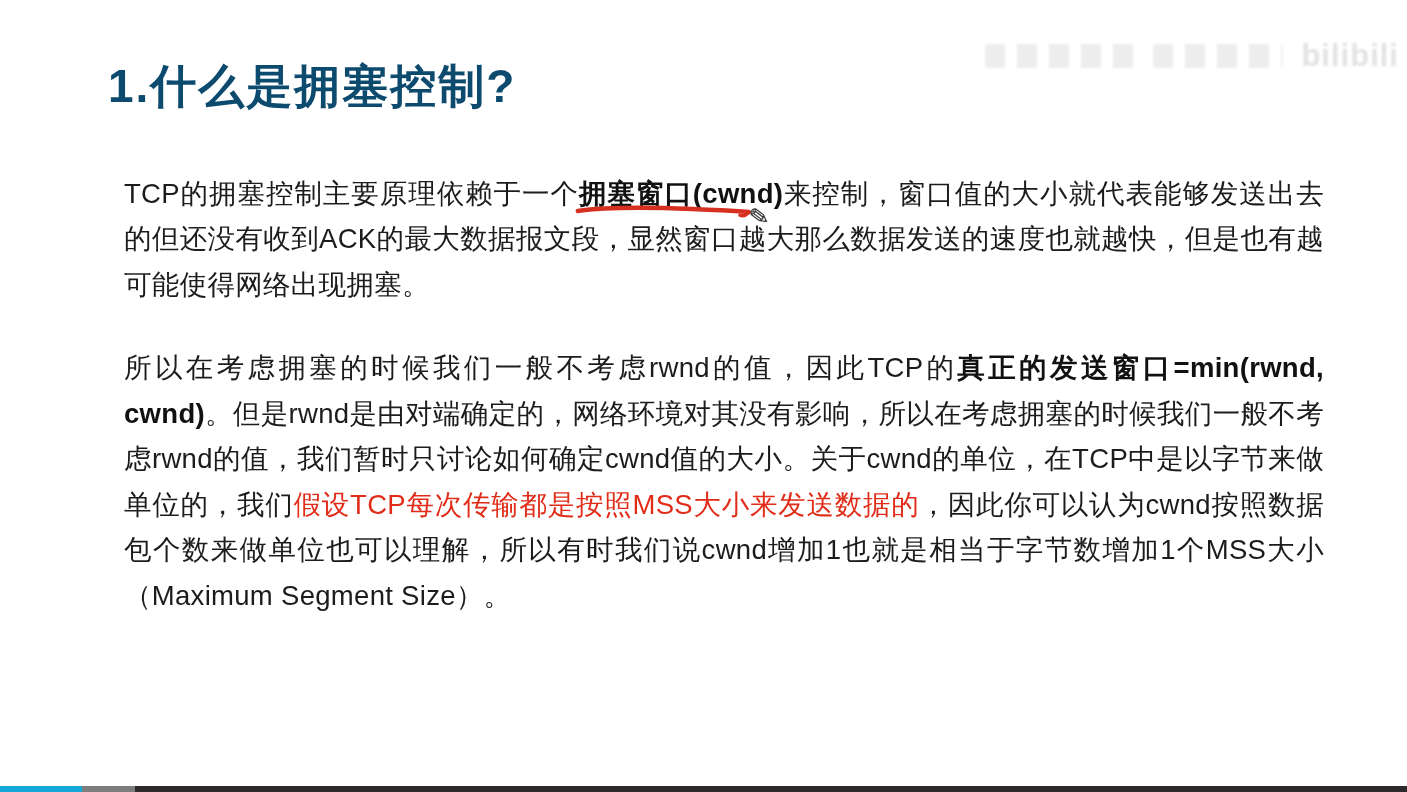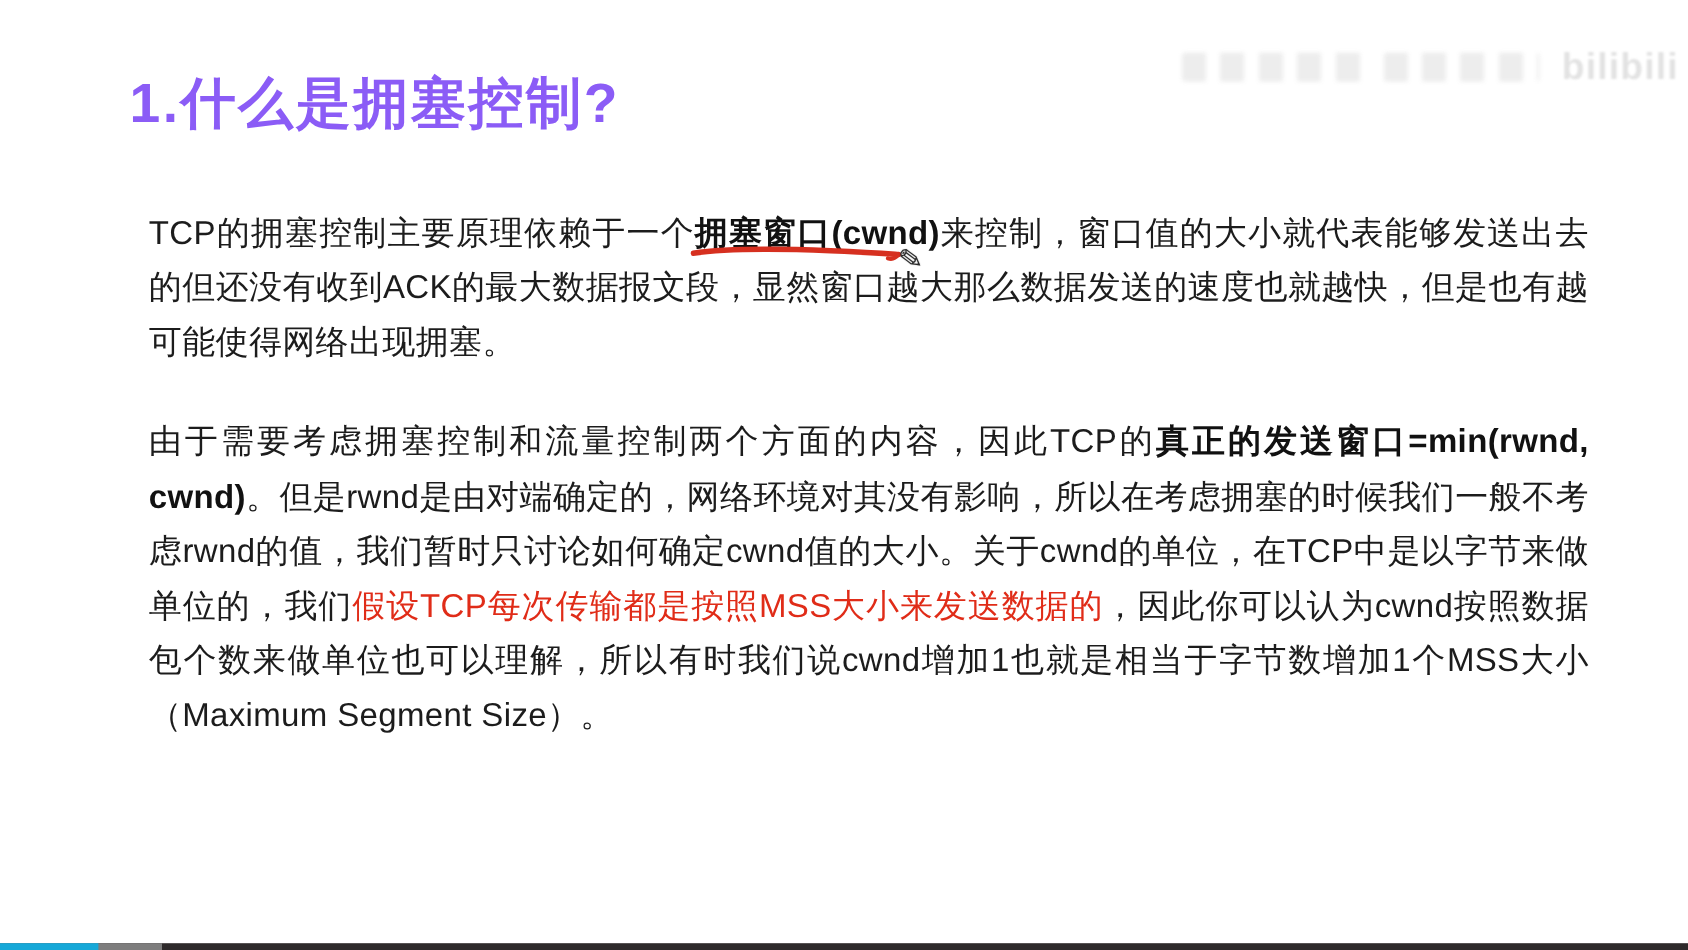--- a/index.html
+++ b/index.html
@@ -14,21 +14,21 @@
     width:1407px;height:792px;position:relative;overflow:hidden;
     background:#ffffff;
     font-family:"Liberation Sans","DejaVu Sans",sans-serif;
     -webkit-font-smoothing:antialiased;
   }
   .slide{position:absolute;inset:0;}
   .content{position:absolute;left:108px;top:60px;width:1200px;}
   h1.title{
     margin:0 0 58px 0;
     font-size:46px;line-height:1.15;font-weight:800;
-    color:#8b5cf6;letter-spacing:2px;
+    color:#0c4a6e;letter-spacing:2px;
   }
   p.body-text{
     margin:16px;width:1200px;
     font-size:27.5px;line-height:45.5px;
     color:#1c1c1c;letter-spacing:0.3px;
     text-align:justify;
   }
   p.body-text + p.body-text{margin-top:38px;}
   .bold{font-weight:700;color:#111;}
   .red{color:var(--red);}
@@ -90,21 +90,21 @@
   </div>
 
   <div class="content">
     <h1 class="title">1.什么是拥塞控制?</h1>
 
     <p class="body-text"><span>TCP的拥塞控制主要原理依赖于一个</span><span class="bold hl-wrap"><span>拥塞窗口(cwnd)</span><svg class="hand-underline" viewBox="0 0 210 14" preserveAspectRatio="none" aria-hidden="true">
           <path d="M3 9 C 40 4.5, 95 5.5, 138 7 S 196 9.5, 205 10" fill="none" stroke="var(--underline-red)" stroke-width="4.6" stroke-linecap="round"></path>
           <path d="M205 10 c -3 3.2 -7 4.4 -11 3.2" fill="none" stroke="var(--underline-red)" stroke-width="3.4" stroke-linecap="round"></path>
         </svg><span class="pencil-cursor">✎</span></span><span>来控制，窗口值的大小就代表能够发送出去的但还没有收到ACK的最大数据报文段，显然窗口越大那么数据发送的速度也就越快，但是也有越可能使得网络出现拥塞。</span></p>
 
-    <p class="body-text"><span>由于需要考虑拥塞控制和流量控制两个方面的内容，因此TCP的</span><span class="bold">真正的发送窗口=min(rwnd, cwnd)</span><span>。但是rwnd是由对端确定的，网络环境对其没有影响，所以在考虑拥塞的时候我们一般不考虑rwnd的值，我们暂时只讨论如何确定cwnd值的大小。关于cwnd的单位，在TCP中是以字节来做单位的，我们</span><span class="red">假设TCP每次传输都是按照MSS大小来发送数据的</span><span>，因此你可以认为cwnd按照数据包个数来做单位也可以理解，所以有时我们说cwnd增加1也就是相当于字节数增加1个MSS大小（Maximum Segment Size）。</span></p>
+    <p class="body-text"><span>所以在考虑拥塞的时候我们一般不考虑rwnd的值，因此TCP的</span><span class="bold">真正的发送窗口=min(rwnd, cwnd)</span><span>。但是rwnd是由对端确定的，网络环境对其没有影响，所以在考虑拥塞的时候我们一般不考虑rwnd的值，我们暂时只讨论如何确定cwnd值的大小。关于cwnd的单位，在TCP中是以字节来做单位的，我们</span><span class="red">假设TCP每次传输都是按照MSS大小来发送数据的</span><span>，因此你可以认为cwnd按照数据包个数来做单位也可以理解，所以有时我们说cwnd增加1也就是相当于字节数增加1个MSS大小（Maximum Segment Size）。</span></p>
   </div>
 
   <div class="player-bar">
     <div class="buffer" style="width: 9.6%;"></div>
     <div class="played" style="width: 5.8%;"></div>
   </div>
 
 </div>
 
 </body></html>

